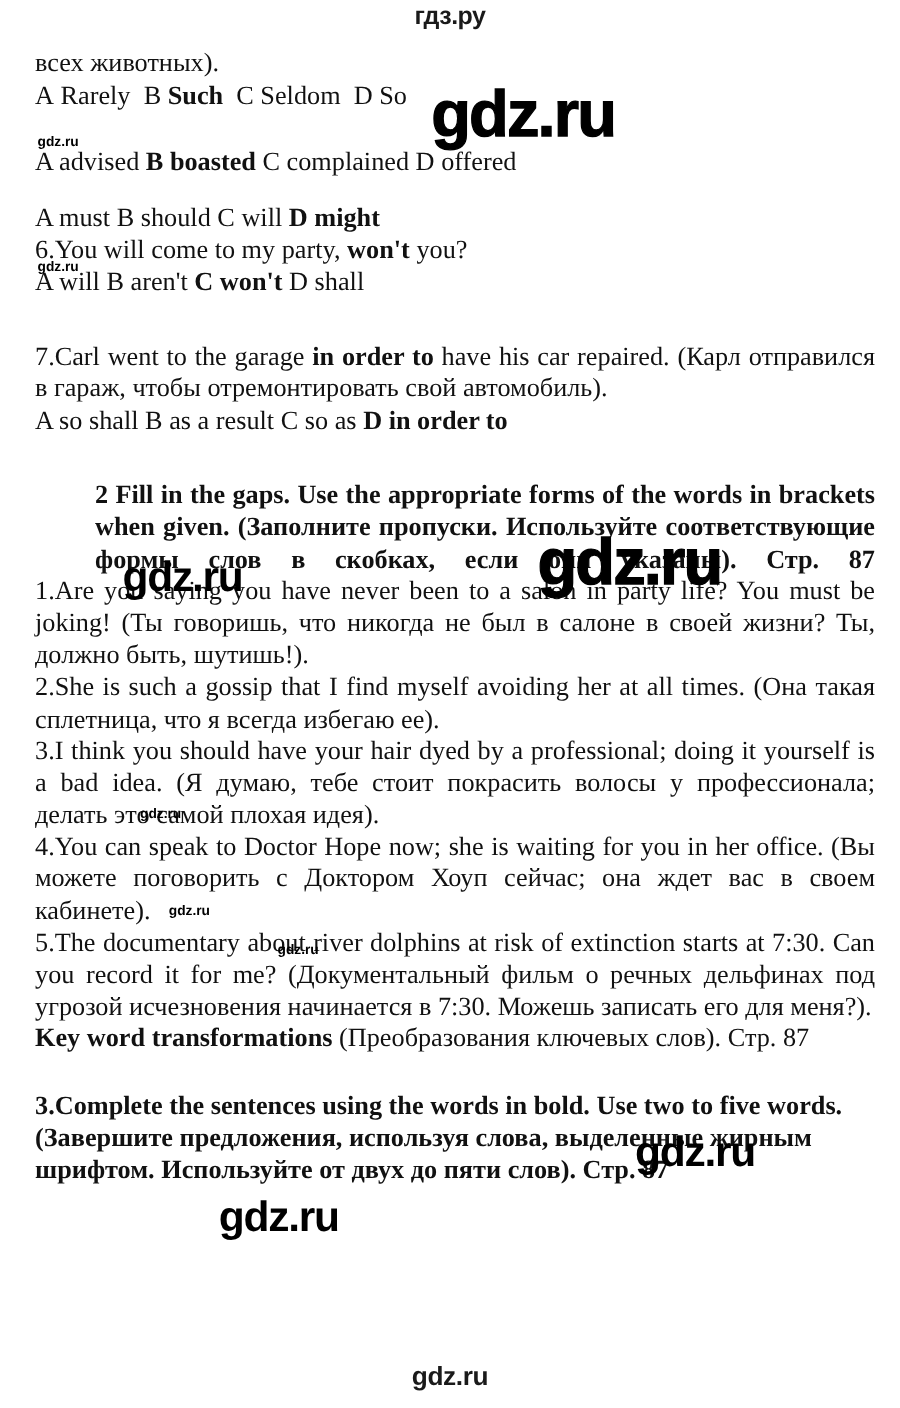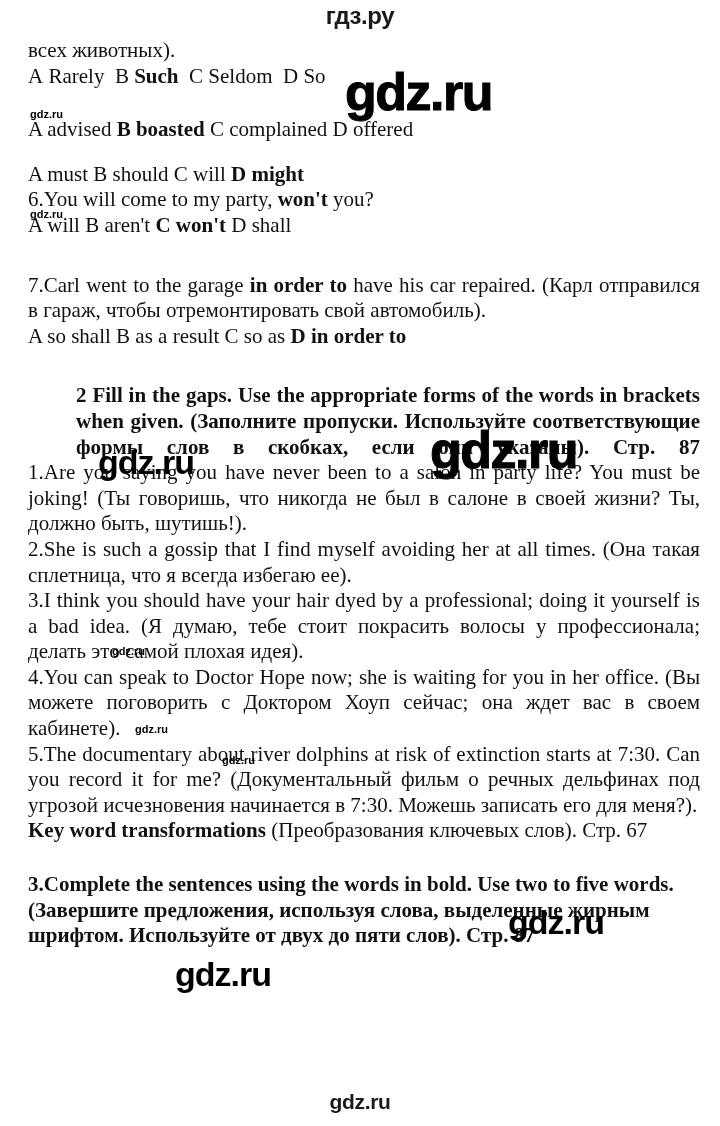--- a/index.html
+++ b/index.html
@@ -18,21 +18,21 @@
 
   
   .site-logo {
     position: absolute;
     top: 2px;
     left: 0;
     width: 720px;
     text-align: center;
     font-family: "Liberation Sans", sans-serif;
     font-weight: 700;
-    font-size: 24px;
+    font-size: 20px;
     letter-spacing: -0.4px;
     color: #1a1a1a;
   }
   .footer-logo {
     position: absolute;
     bottom: 12px;
     left: 0;
     width: 720px;
     text-align: center;
     font-family: "Liberation Sans", sans-serif;
@@ -137,21 +137,21 @@
   <p class="line just"><span>1.</span><span>Are you saying you have never been to a salon in party life? You must be joking! </span><span>(Ты говоришь, что никогда не был в салоне в своей жизни? Ты, должно быть, шутишь!).</span></p>
 
   <p class="line just"><span>2.</span><span>She is  such a gossip that I find myself avoiding her at all times. </span><span>(Она такая сплетница, что я всегда избегаю ее).</span></p>
 
   <p class="line just"><span>3.</span><span>I think you should have your hair dyed by a professional;  doing it yourself is a bad idea. </span><span>(Я думаю, тебе стоит покрасить волосы у профессионала; делать это самой плохая идея).</span></p>
 
   <p class="line just"><span>4.</span><span>You can speak to Doctor Hope now; she is waiting for you in her office. </span><span>(Вы можете поговорить с Доктором Хоуп сейчас; она ждет вас в своем кабинете).</span></p>
 
   <p class="line just"><span>5.</span><span>The documentary about river dolphins at risk of extinction starts at 7:30. Can you record it for me? </span><span>(Документальный фильм о речных дельфинах под угрозой исчезновения начинается в 7:30. Можешь записать его для меня?).</span></p>
 
-  <p class="line nojust"><b>Key word transformations</b><span> (Преобразования ключевых слов). Стр. 67</span></p>
+  <p class="line nojust"><b>Key word transformations</b><span> (Преобразования ключевых слов). Стр. 87</span></p>
 
   <div class="spacer-lg"></div>
 
   <p class="line nojust b"><b>3.Complete the sentences using the words in bold. Use two to five words. (Завершите предложения, используя слова, выделенные жирным шрифтом. Используйте от двух до пяти слов). Стр. 87</b></p>
 
 </div>
 
 <div class="footer-logo">gdz.ru</div>
 
 <div id="wm-layer">

